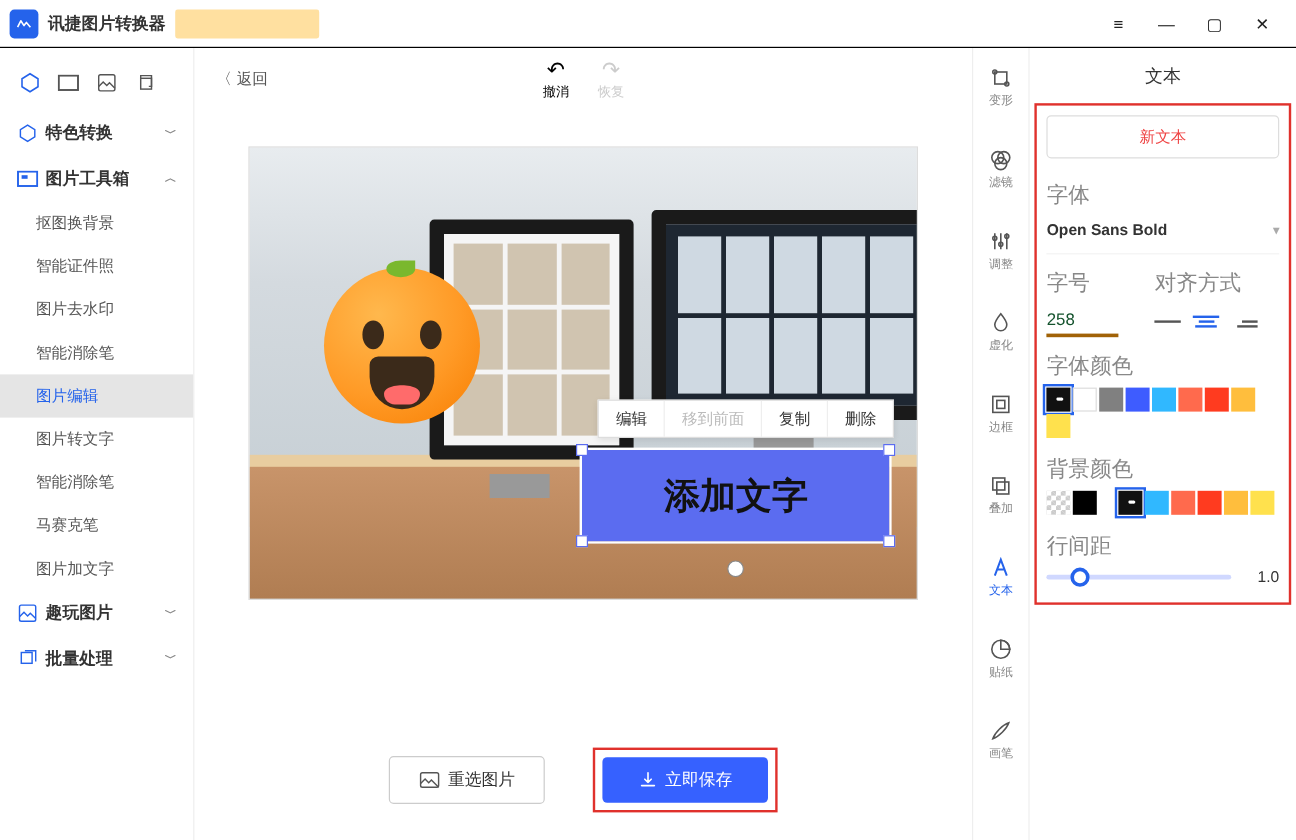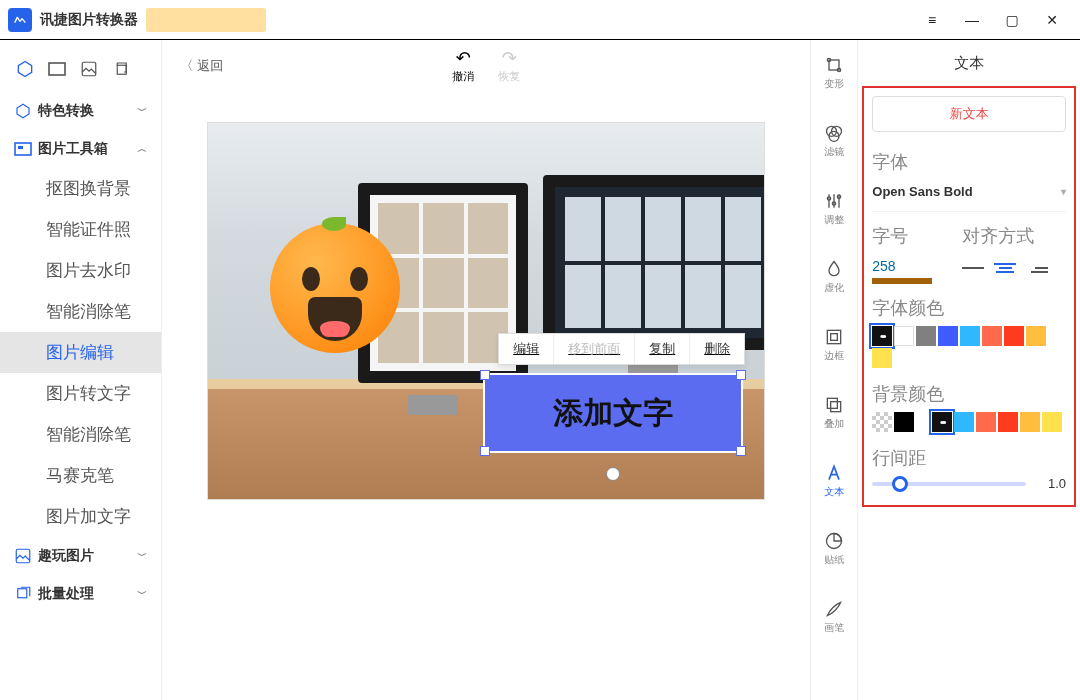--- a/index.html
+++ b/index.html
@@ -17,21 +17,21 @@
   
   
   .main { display: flex; height: 660px; }
   
   
   .sidebar { width: 170px; border-right: 1px solid #eee; padding-top: 10px; overflow: hidden; }
   .sb-toprow { display: flex; gap: 10px; padding: 8px 14px 12px; align-items: center; }
   .sb-toprow .ic { width: 22px; height: 22px; display: flex; align-items: center; justify-content: center; }
   .sb-cat { display: flex; align-items: center; padding: 10px 14px; font-size: 14px; color: #333; font-weight: 600; cursor: pointer; gap: 6px; }
   .sb-cat .caret { margin-left: auto; font-size: 10px; color: #888; }
-  .sb-item { padding: 9px 14px 9px 46px; font-size: 17px; color: #555; cursor: pointer; }
+  .sb-item { padding: 9px 14px 9px 30px; font-size: 13px; color: #555; cursor: pointer; }
   .sb-item.active { background: #e5e5e5; color: #2563eb; font-weight: 500; }
   
   
   .canvas-area { flex: 1; display: flex; flex-direction: column; }
   .canvas-header { height: 52px; display: flex; align-items: center; padding: 0 18px; position: relative; }
   .back-btn { font-size: 13px; color: #555; cursor: pointer; display: flex; align-items: center; gap: 4px; }
   .undo-redo { position: absolute; left: 50%; transform: translateX(-50%); display: flex; gap: 24px; }
   .undo-redo .ur { display: flex; flex-direction: column; align-items: center; gap: 2px; font-size: 11px; cursor: pointer; }
   .undo-redo .ur.disabled { color: #ccc; cursor: default; }
   .undo-redo .ur .arr { font-size: 18px; line-height: 1; }
@@ -57,21 +57,21 @@
   .emoji-face .mouth{ position:absolute; width:54px; height:44px; background:#3b2a1a; border-radius:8px 8px 30px 30px; left:38px; top:74px;}
   .emoji-face .mouth::after{content:''; position:absolute; width:30px; height:16px; background:#ff6b6b; border-radius:50% 50% 10px 10px; bottom:4px; left:12px;}
   .emoji-face .leaf{ position:absolute; width:24px; height:14px; background:#7ab82e; border-radius:50% 0 50% 50%; top:-6px; left:52px;}
   
   
   .overlay-textbox { position:absolute; top:250px; left:275px; width:260px; height:80px; border:2px solid #fff; }
   .overlay-inner { width:100%; height:100%; background:#5b6cf0; display:flex; align-items:center; justify-content:center; color:#111; font-size:30px; font-weight:bold; }
   .overlay-textbox .handle{ position:absolute; width:10px; height:10px; background:#fff; border:1px solid #5b6cf0;}
   .h-tl{top:-5px;left:-5px;} .h-tr{top:-5px;right:-5px;} .h-bl{bottom:-5px;left:-5px;} .h-br{bottom:-5px;right:-5px;}
   .rot-handle{ position:absolute; width:14px; height:14px; background:#fff; border:1px solid #888; border-radius:50%; bottom:-30px; left:50%; transform:translateX(-50%);}
-  .ctx-toolbar{ position:absolute; top:210px; left:290px; display:flex; background:#fff; border:1px solid #ddd; box-shadow:0 2px 6px rgba(0,0,0,.1); font-size:13px;text-decoration:underline;}
+  .ctx-toolbar{ position:absolute; top:210px; left:290px; display:flex; background:#fff; border:1px solid #ddd; box-shadow:0 2px 6px rgba(0,0,0,.1); font-size:13px;}
   .ctx-toolbar div{ padding:6px 14px; border-right:1px solid #eee; cursor:pointer; color:#333;}
   .ctx-toolbar div.dis{ color:#bbb;}
   .ctx-toolbar div:last-child{ border-right:none;}
   
   .canvas-footer { height: 100px; display:flex; align-items:center; justify-content:center; gap:40px;}
   .btn-outline { display:flex; align-items:center; gap:6px; padding:10px 24px; border:1px solid #ccc; border-radius:4px; font-size:14px; color:#333; cursor:pointer; background:#fff;}
   .btn-primary { display:flex; align-items:center; gap:6px; padding:10px 30px; background:#3661ff; color:#fff; border-radius:4px; font-size:14px; cursor:pointer;}
   .red-box-save{ border:2px solid #e0312c; padding:6px 6px;}
   
   
@@ -82,21 +82,21 @@
   
   
   .prop-panel { width: 232px; padding: 0 4px; }
   .prop-header { height:46px; display:flex; align-items:center; justify-content:center; font-size:15px; color:#333;}
   .red-outline { border:2px solid #e0312c; padding:8px 8px 14px; }
   .new-text-btn { border:1px solid #ddd; border-radius:4px; padding:8px 0; text-align:center; font-size:13px; color:#ef4444; cursor:pointer; margin-bottom:18px;}
   .field-label { font-size:18px; color:#888; margin-bottom:6px;}
   .font-select { display:flex; align-items:center; justify-content:space-between; padding:4px 0 12px; border-bottom:1px solid #f3f3f3; margin-bottom:12px; font-size:13px; font-weight:bold; color:#333; cursor:pointer;}
   .size-align-row{ display:flex; gap:20px; margin-bottom:12px;}
   .size-col{ flex:0 0 70px;}
-  .size-input{ font-size:14px; color:#0369a1; border:none; outline:none; width:60px; padding:4px 0; border-bottom:6px solid #a16207;}
+  .size-input{ font-size:14px; color:#14532d; border:none; outline:none; width:60px; padding:4px 0; border-bottom:3px solid #a16207;}
   .align-col{ flex:1;}
   .align-btns{ display:flex; gap:10px; padding-top:4px;}
   .align-btns .ab{ width:22px; height:20px; display:flex; flex-direction:column; justify-content:center; gap:2px; cursor:pointer;}
   .align-btns .ab span{ height:2px; background:#555;}
   .align-btns .ab.sel span{ background:#2563eb;}
   .align-left span:nth-child(2){width:60%;} .align-left span:nth-child(3){width:80%;}
   .align-center span{margin:0 auto;} .align-center span:nth-child(1){width:100%;} .align-center span:nth-child(2){width:60%;} .align-center span:nth-child(3){width:80%;}
   .align-right span{margin-left:auto;} .align-right span:nth-child(2){width:60%;} .align-right span:nth-child(3){width:80%;}
   
   .swatch-row{ display:flex; flex-wrap:wrap; gap:2px; margin:6px 0 14px;}
@@ -274,20 +274,37 @@
           <div class="overlay-inner">添加文字</div>
           <div class="handle h-tl"></div>
           <div class="handle h-tr"></div>
           <div class="handle h-bl"></div>
           <div class="handle h-br"></div>
           <div class="rot-handle"></div>
         </div>
       </div>
     </div>
 
+    <div class="canvas-footer">
+      <div class="btn-outline">
+        <svg width="18" height="16" viewBox="0 0 24 20">
+            <rect class="ico" x="2" y="2" width="20" height="16" rx="2"></rect>
+            <path class="ico" d="M2 14l5-5 4 4 3-3 8 8"></path>
+          </svg>
+        <span>重选图片</span>
+      </div>
+      <div class="red-box-save">
+        <div class="btn-primary">
+          <svg width="16" height="16" viewBox="0 0 24 24">
+              <path d="M12 3v12m0 0l-4-4m4 4l4-4M4 19h16" stroke="#fff" stroke-width="2" fill="none" stroke-linecap="round"></path>
+            </svg>
+          <span>立即保存</span>
+        </div>
+      </div>
+    </div>
   </div>
 
   <div class="tool-rail">
     <div class="rail-btn">
         <div class="ic">
           <svg width="20" height="20" viewBox="0 0 24 24">
             <rect class="ico" x="6" y="6" width="12" height="12"></rect>
             <circle class="ico" cx="6" cy="6" r="2"></circle>
             <circle class="ico" cx="18" cy="18" r="2"></circle>
           </svg>

